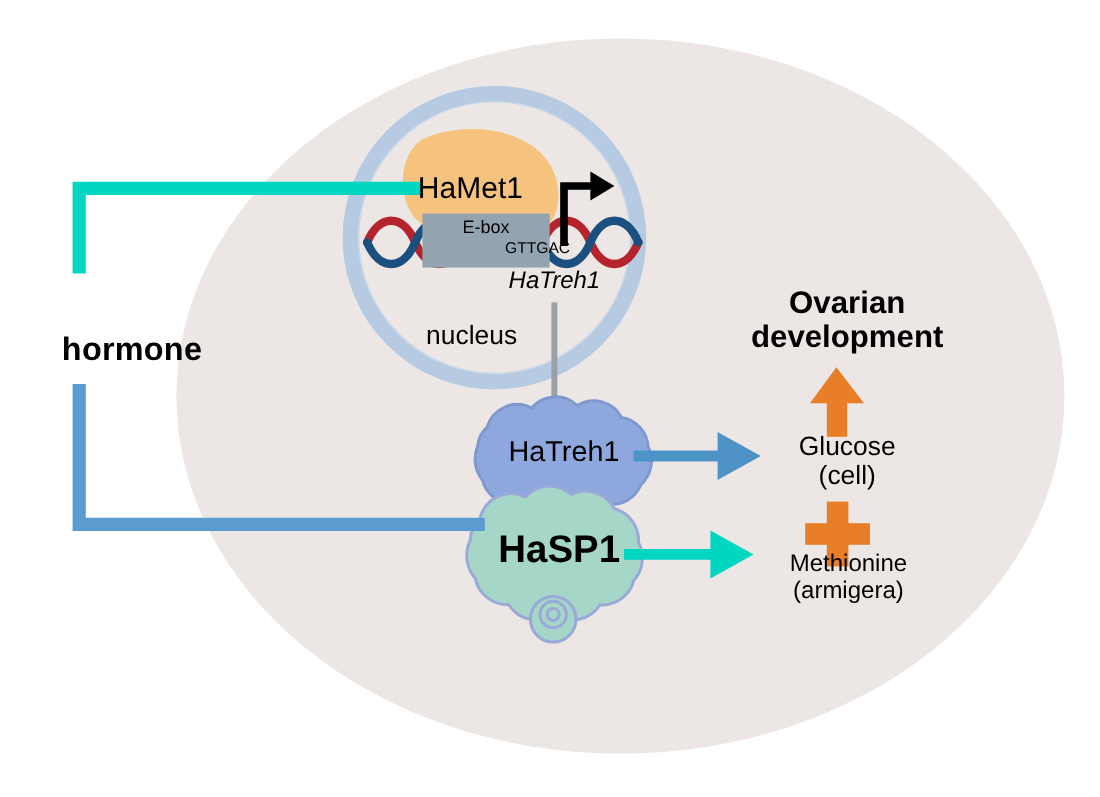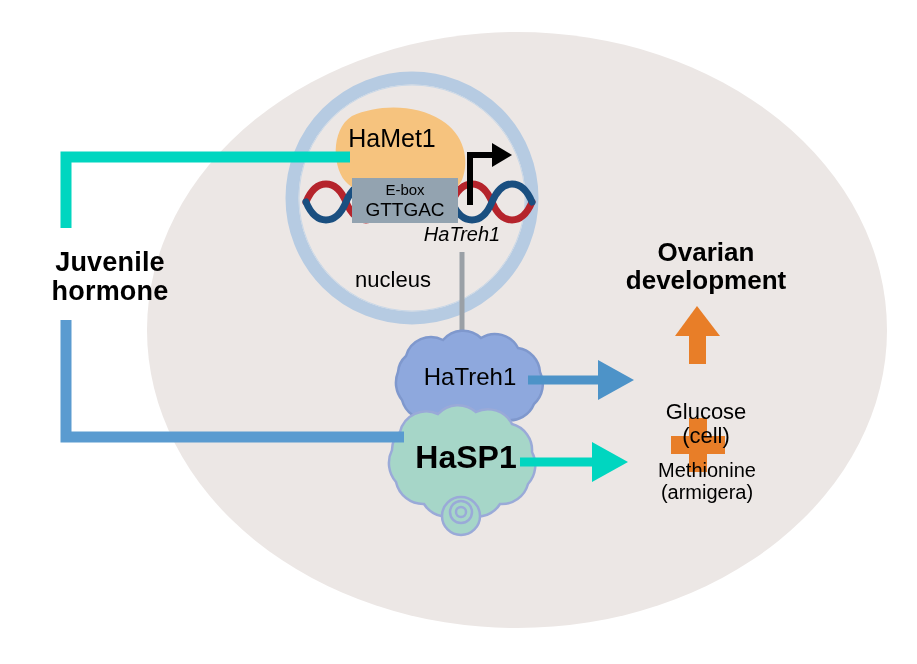--- a/index.html
+++ b/index.html
@@ -36,35 +36,36 @@
     left: 10px;
     top: 248px;
     width: 200px;
     font-size: 27px;
     font-weight: bold;
     text-align: center;
     letter-spacing: 0.2px;
   }
   .lbl-hamet1 {
     left: 330px;
-    top: 125px;
+    top: 144px;
     width: 124px;
     font-size: 25px;
   }
   .lbl-ebox-top {
     left: 358px;
     top: 182px;
     width: 94px;
     font-size: 15px;
   }
   .lbl-ebox-bot {
     left: 353px;
     top: 200px;
     width: 104px;
-    font-size: 19px;
+    font-size: 13px;
+    padding-left: 43px;
   }
   .lbl-hatreh1gene {
     left: 402px;
     top: 224px;
     width: 120px;
     font-size: 20px;
     font-style: italic;
   }
   .lbl-nucleus {
     left: 338px;
@@ -90,21 +91,20 @@
     top: 238px;
     width: 196px;
     font-size: 26px;
     font-weight: bold;
   }
   .lbl-glucose {
     left: 630px;
     top: 360px;
     width: 152px;
     font-size: 22px;
-    margin-top: 40px;
   }
   .lbl-methionine {
     left: 624px;
     top: 460px;
     width: 166px;
     font-size: 20px;
   }
   .lbl-species {
     left: 330px;
     top: 556px;
@@ -204,21 +204,21 @@
       <rect x="671" y="436" width="54" height="18" fill="#e87e28"></rect>
     </g>
 
     <g>
       <rect x="689" y="322" width="17" height="42" fill="#e87e28"></rect>
       <polygon points="697,306 720,336 675,336" fill="#e87e28"></polygon>
     </g>
 
   </svg>
 
-  <div class="lbl lbl-juvenile"><span>Juvenile</span><br><span>hormone</span></div>
+  <div class="lbl lbl-juvenile"><br><span>hormone</span></div>
 
   <div class="lbl lbl-hamet1">HaMet1</div>
 
   <div class="lbl lbl-ebox-top">E-box</div>
   <div class="lbl lbl-ebox-bot">GTTGAC</div>
 
   <div class="lbl lbl-hatreh1gene">HaTreh1</div>
 
   <div class="lbl lbl-nucleus">nucleus</div>
 

